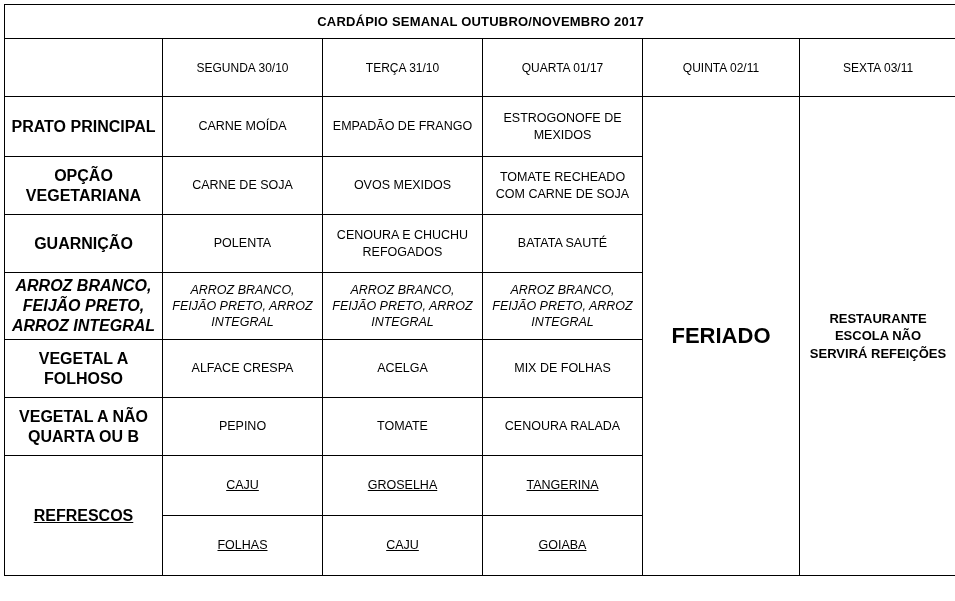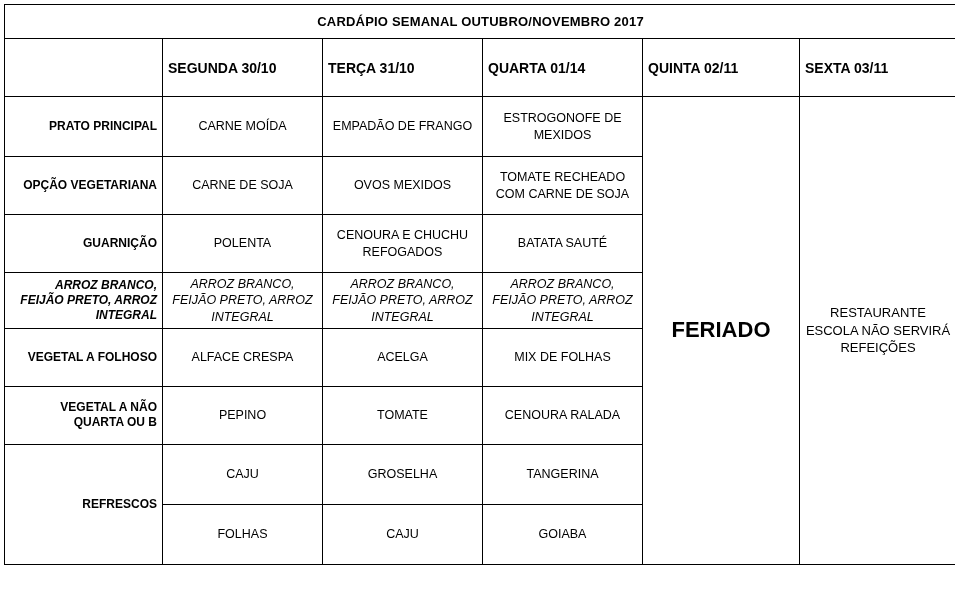--- a/index.html
+++ b/index.html
@@ -34,59 +34,59 @@
     box-sizing: border-box;
   }
   .title-cell {
     text-align: center;
     font-weight: bold;
     font-size: 13px;
     height: 34px;
     letter-spacing: 0.2px;
   }
   .day-head {
-    text-align: left;
-    font-weight: bold;
-    font-size: 14px;
+    text-align: center;
+    font-weight: normal;
+    font-size: 12px;
     height: 58px;
   }
   .blank-corner {
     height: 58px;
   }
   .row-label {
     font-weight: bold;
-    font-size: 12px;
-    text-align: right;
+    font-size: 16px;
+    text-align: center;
     line-height: 1.25;
   }
   .cell {
     text-align: center;
     font-size: 12.5px;
     line-height: 1.3;
   }
   .special {
     text-align: center;
     font-weight: bold;
     font-size: 22px;
   }
   .special-small {
     text-align: center;
-    font-weight: normal;
+    font-weight: bold;
     font-size: 13px;
     line-height: 1.35;
   }
   .col-label { width: 158px; }
   .col-day { width: 160px; }
   .col-day3 { width: 160px; }
   .col-quinta { width: 157px; }
   .col-sexta { width: 157px; }
   .r-tall { height: 60px; }
   .r-med { height: 58px; }
   .r-rice { height: 48px; font-style: italic; }
-  .r-refresh { height: 60px; }
+  .r-refresh { height: 60px; text-decoration: underline; }
 </style>
 </head>
 <body>
 
 <div class="page">
   <table class="menu">
     <colgroup>
       <col class="col-label">
       <col class="col-day">
       <col class="col-day">
@@ -95,21 +95,21 @@
       <col class="col-sexta">
     </colgroup>
     <tbody>
       <tr>
         <td class="title-cell" colspan="6">CARDÁPIO SEMANAL OUTUBRO/NOVEMBRO 2017</td>
       </tr>
       <tr>
         <td class="blank-corner"></td>
         <td class="day-head">SEGUNDA  30/10</td>
         <td class="day-head">TERÇA 31/10</td>
-        <td class="day-head">QUARTA 01/14</td>
+        <td class="day-head">QUARTA 01/17</td>
         <td class="day-head">QUINTA 02/11</td>
         <td class="day-head">SEXTA 03/11</td>
       </tr>
 
       <tr>
         <td class="row-label r-tall">PRATO PRINCIPAL</td>
         <td class="cell r-tall">CARNE MOÍDA</td>
         <td class="cell r-tall">EMPADÃO DE FRANGO</td>
         <td class="cell r-tall">ESTROGONOFE DE MEXIDOS</td>
         <td class="special" rowspan="8">FERIADO</td>

